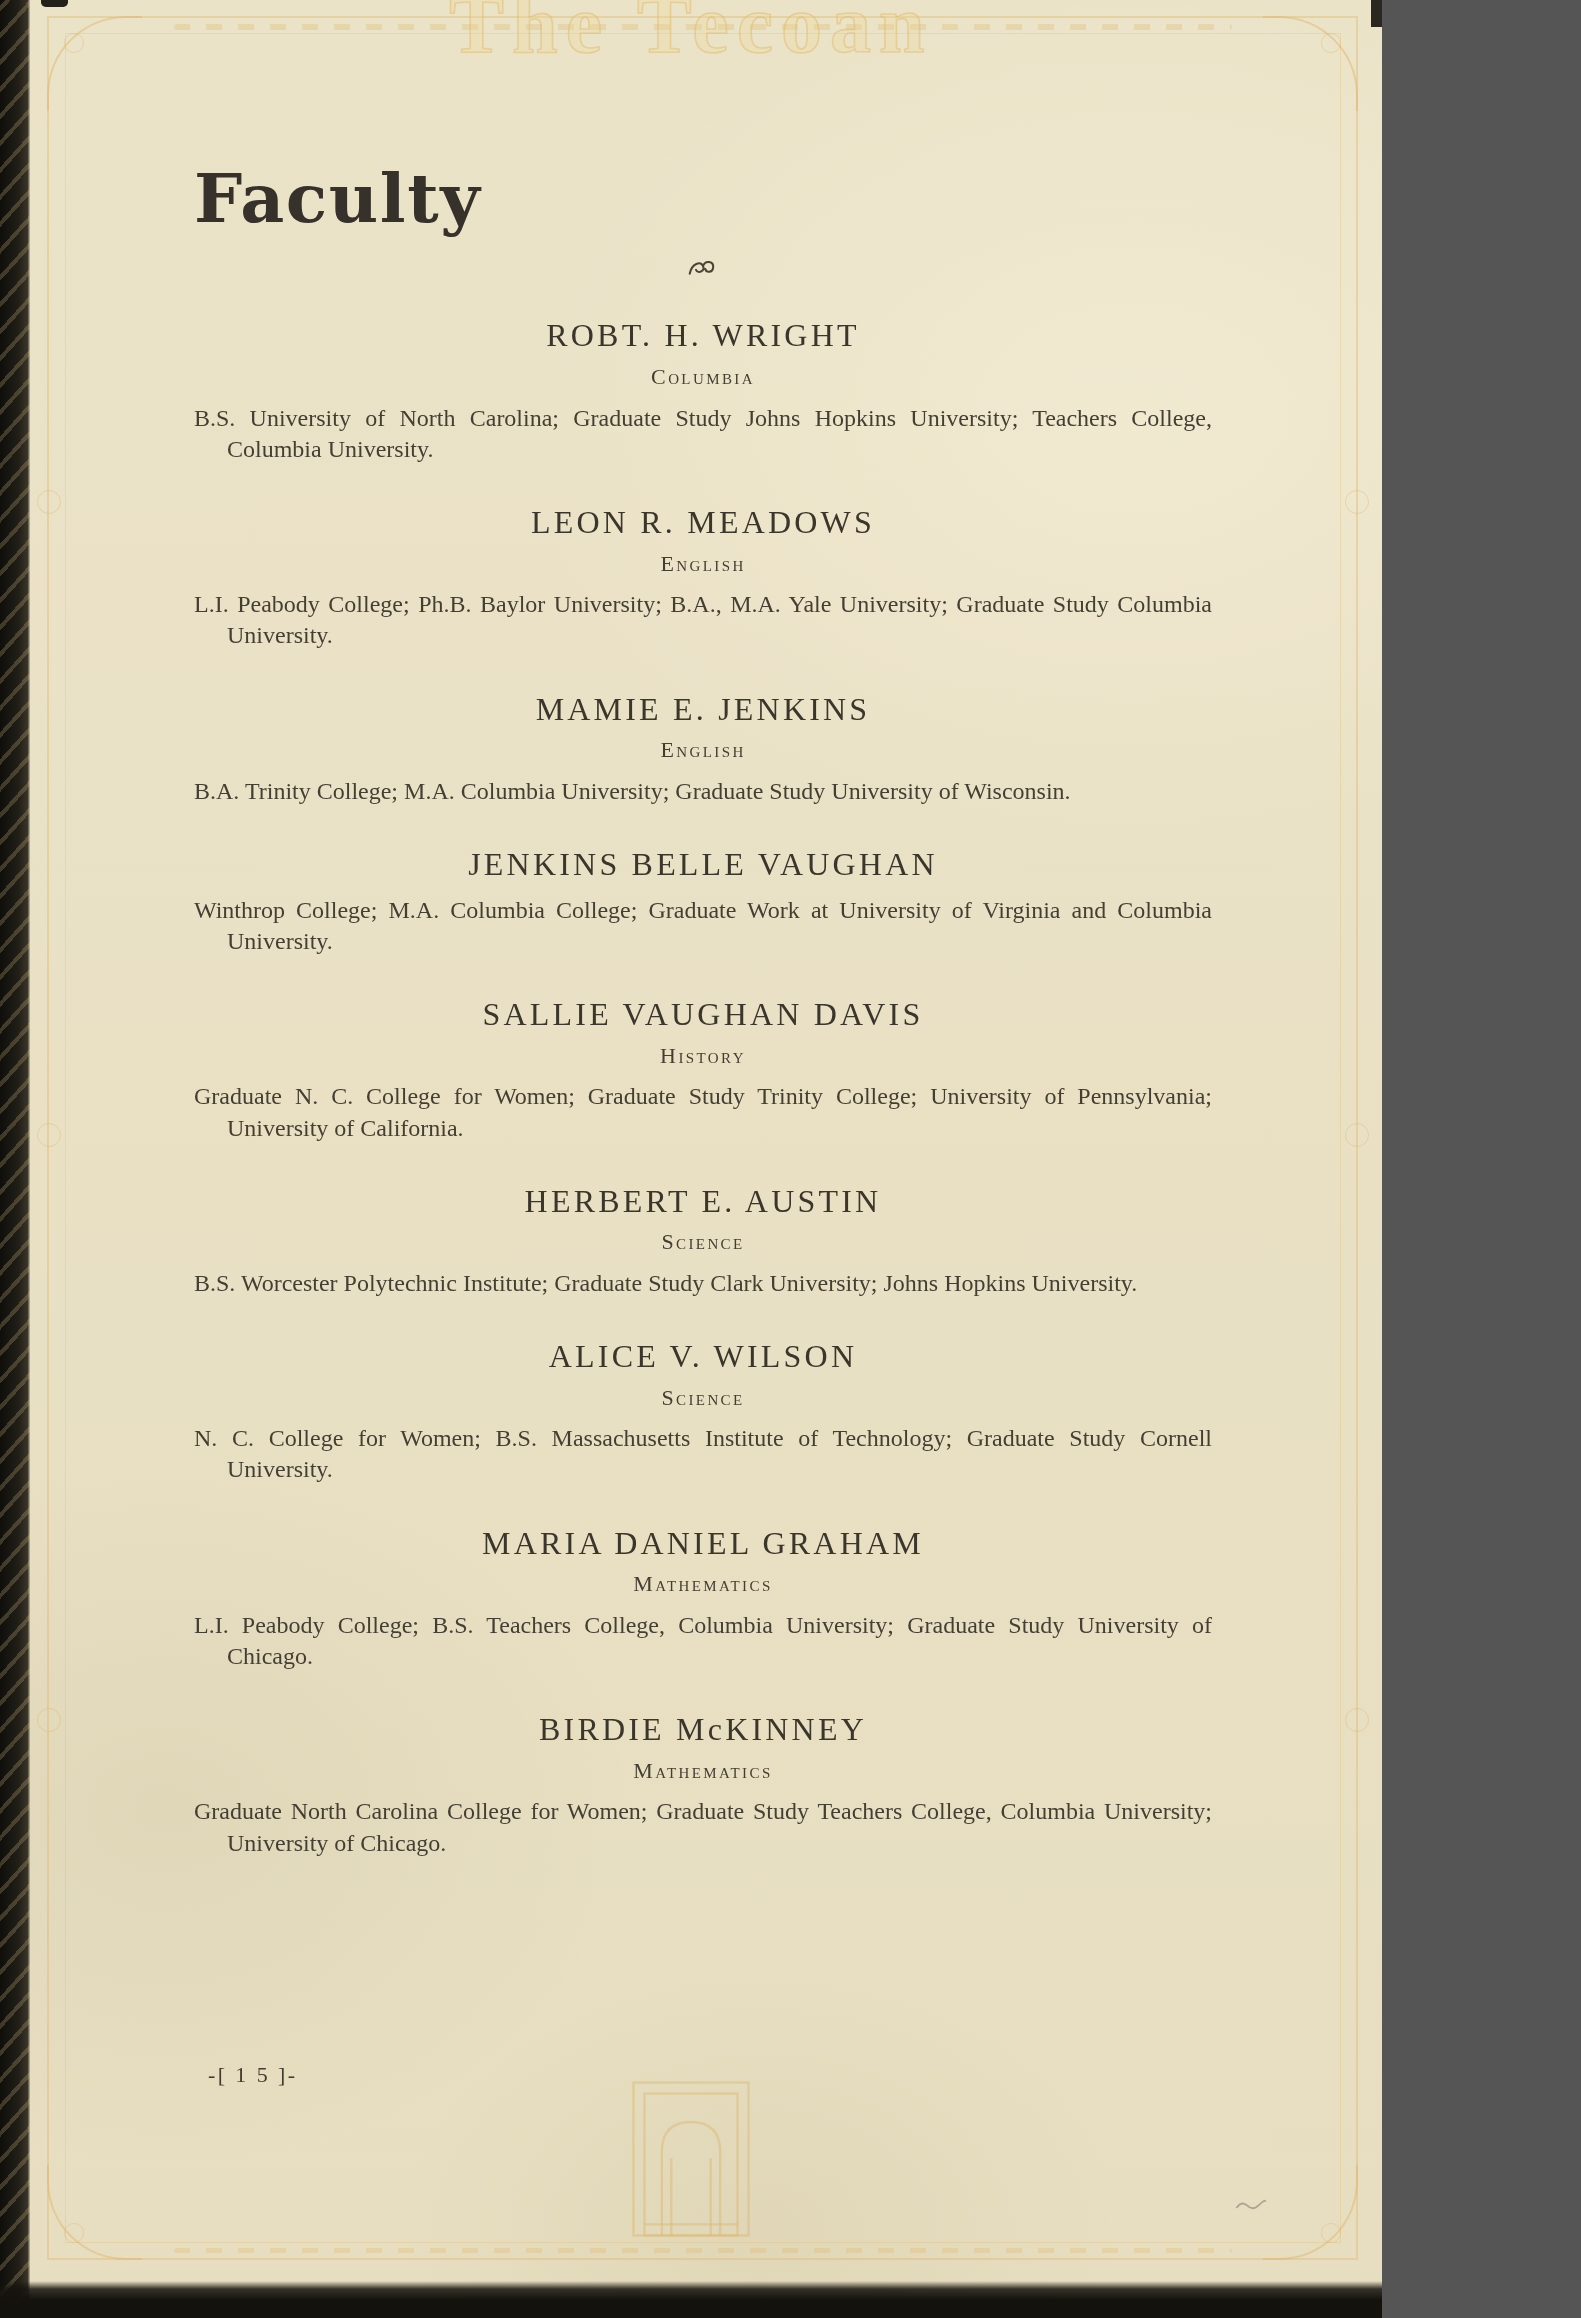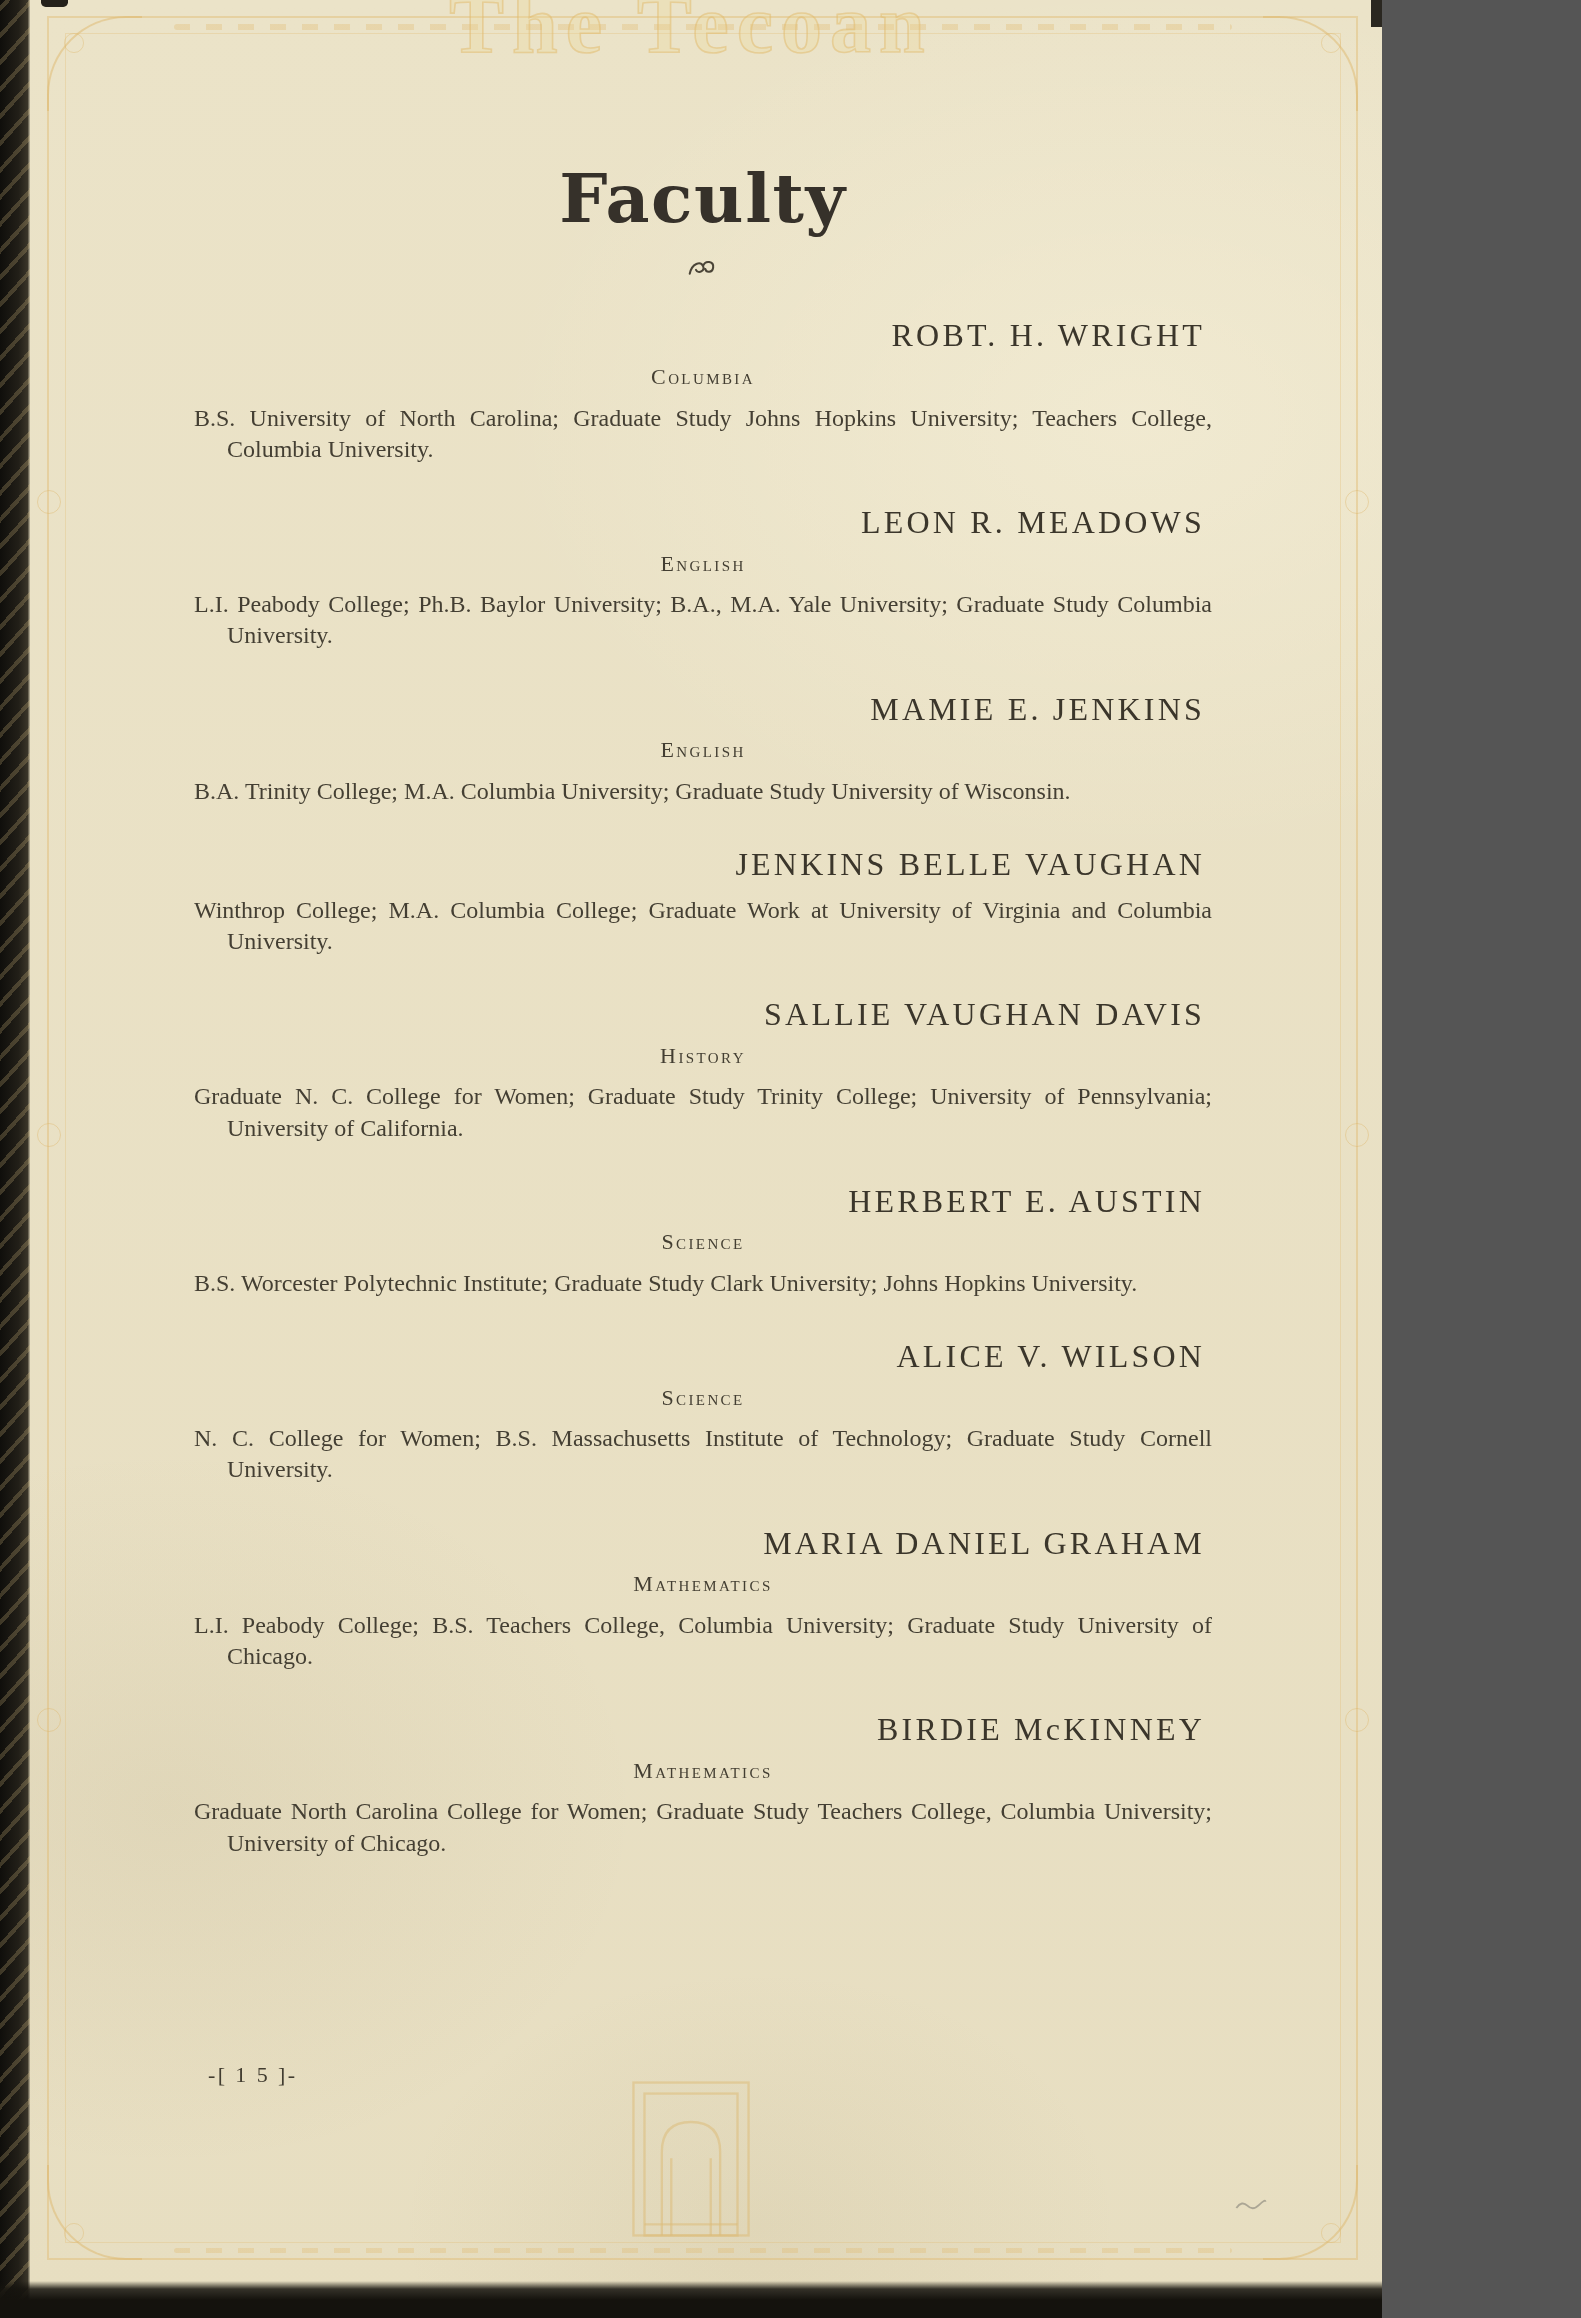--- a/index.html
+++ b/index.html
@@ -65,30 +65,30 @@
     color:rgba(238,214,150,0.28);
     -webkit-text-stroke:1.6px rgba(226,186,106,0.5);
   }
 
   .arch-ornament { position:absolute; left:50%; transform:translateX(-50%); bottom:73px; z-index:1; opacity:0.75; }
   .smudge { position:absolute; left:1234px; top:2197px; z-index:2; opacity:0.6; }
 
   
   .content { position:absolute; inset:0; z-index:4; padding:163px 170px 0 194px; box-sizing:border-box; }
   .title {
-    margin:0; text-align:center;
+    margin:0; 
     font-family:"DejaVu Serif", serif; font-weight:bold;
     font-size:68px; line-height:1.05; letter-spacing:1.6px; color:#35csed;
     color:#36312a;
   }
   .ornament { text-align:center; margin-top:20.6px; height:28.5px; }
   .faculty-list { margin-top:35px; }
   .entry { margin-bottom:40px; }
   .entry .name {
-    margin:7px; text-align:right; font-weight:normal;
+    margin:0; text-align:center; font-weight:normal;
     font-size:32px; line-height:1.1; letter-spacing:3.2px; color:#3b362b;
   }
   .entry .subject {
     margin-top:10.3px; text-align:center;
     font-variant:small-caps; font-size:22px; letter-spacing:2.4px; color:#433e32;
   }
   .entry .subject:empty { display:none; margin:0; }
   .entry .creds {
     margin:12.7px 0 0 0; font-size:24px; line-height:1.3; color:#443f33;
     text-align:justify; padding-left:33px; text-indent:-33px;

